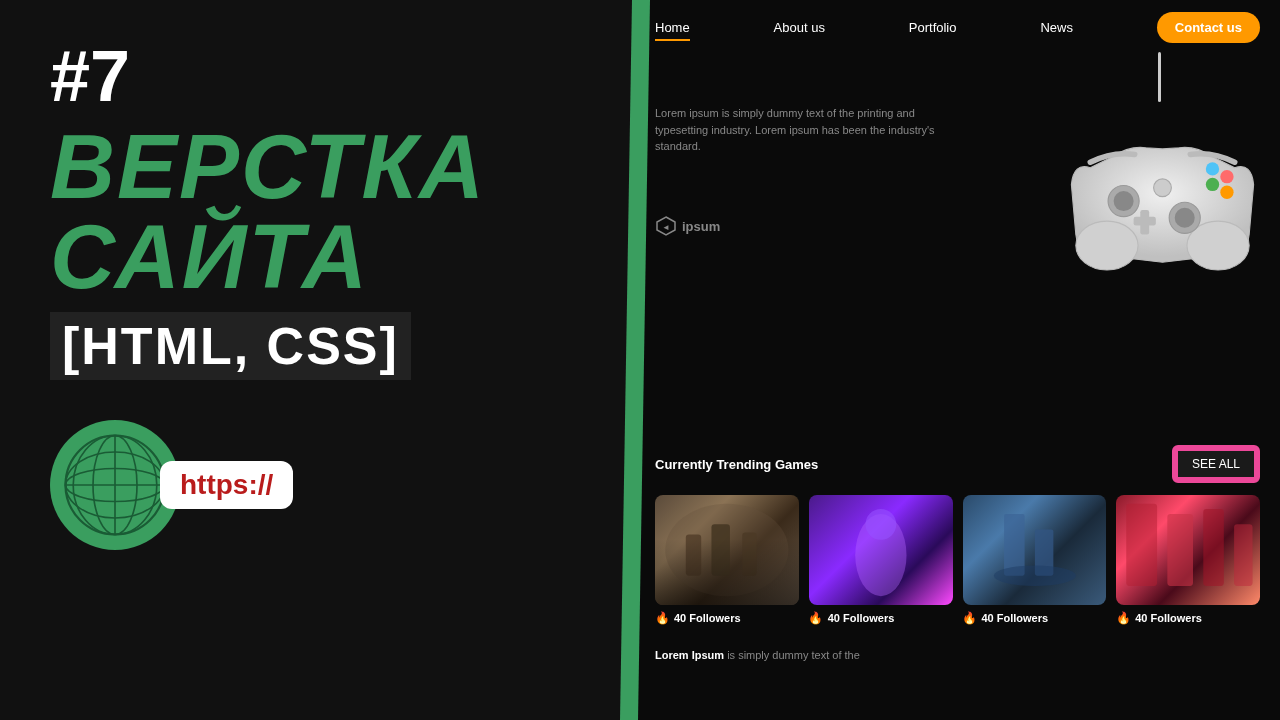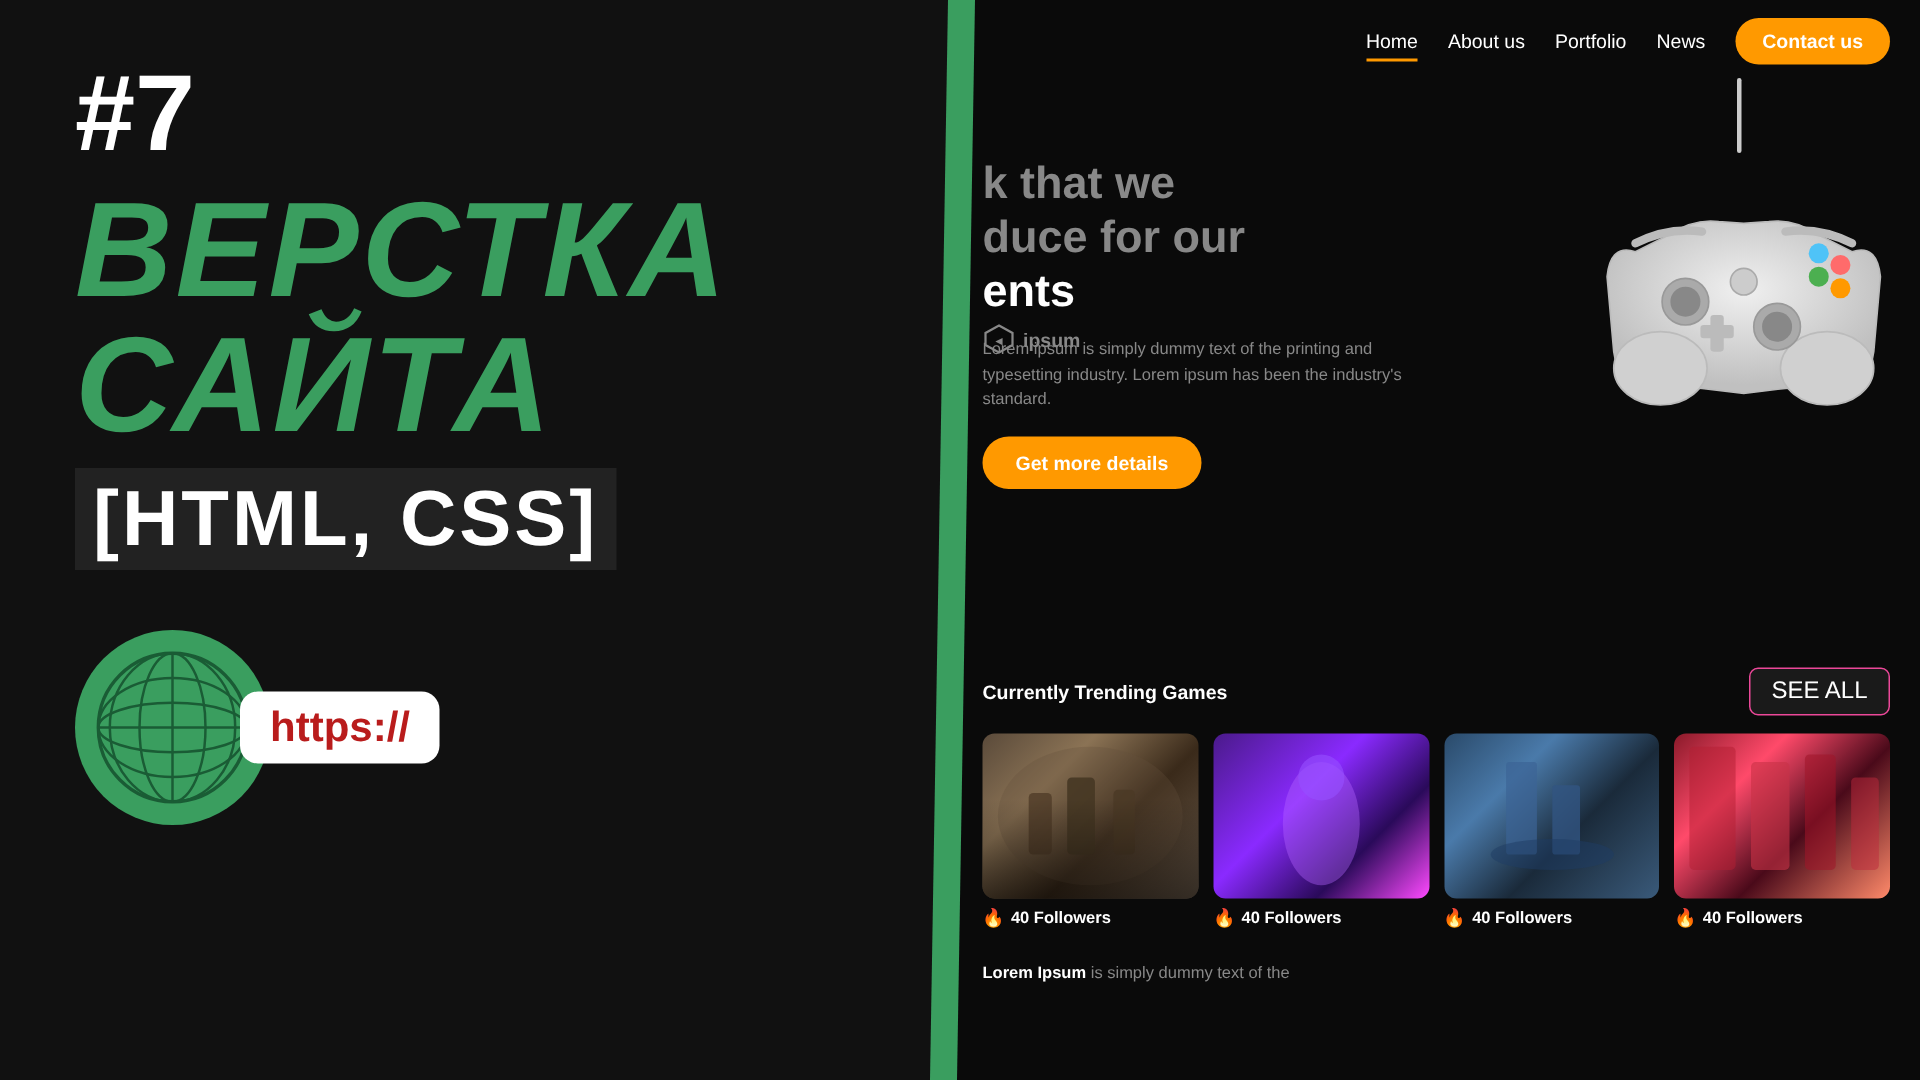--- a/index.html
+++ b/index.html
@@ -97,21 +97,21 @@
       left: 635px; top: 0;
       width: 645px; height: 720px;
       background: #0a0a0a;
       overflow: hidden;
     }
 
     
     .nav {
       display: flex;
       align-items: center;
-      justify-content: flex-end;
+      justify-content: space-between;
       padding: 12px 20px;
       gap: 20px;
       background: #0a0a0a;
     }
 
     .nav-item {
       color: #fff;
       font-size: 13px;
       cursor: pointer;
       padding: 4px 0;
@@ -202,24 +202,24 @@
 
     .trending-title {
       font-size: 13px;
       font-weight: 700;
       color: #fff;
     }
 
     .see-all-btn {
       background: #1a1a1a;
       color: #fff;
-      border: 1px solid #ec4899;
+      border: 6px solid #ec4899;
       border-radius: 6px;
       padding: 6px 14px;
-      font-size: 16px;
+      font-size: 12px;
       cursor: pointer;
       margin-left: 40px;
     }
 
     .games-grid {
       display: flex;
       gap: 10px;
     }
 
     .game-card {
@@ -373,27 +373,21 @@
         <circle cx="145" cy="71" r="6" fill="#4fc3f7"></circle>
 
         <circle cx="100" cy="88" r="8" fill="#ccc" stroke="#aaa" stroke-width="1"></circle>
 
         <path d="M35,65 Q55,55 75,58" fill="none" stroke="#bbb" stroke-width="5" stroke-linecap="round"></path>
         <path d="M165,65 Q145,55 125,58" fill="none" stroke="#bbb" stroke-width="5" stroke-linecap="round"></path>
       </svg>
     </div>
 
     <div class="hero-text">
-      <div class="hero-title">
-        <span style="color:#888;">k that we</span><br>
-        <span style="color:#888;">duce for our</span><br>
-        <span style="color:#fff;">ents</span>
-      </div>
       <p class="hero-desc">Lorem ipsum is simply dummy text of the printing and typesetting industry. Lorem ipsum has been the industry's standard.</p>
-      <button class="get-more-btn">Get more details</button>
     </div>
   </div>
 
   <div class="trending">
     <div class="trending-header">
       <span class="trending-title">Currently Trending Games</span>
       <button class="see-all-btn">SEE ALL</button>
     </div>
 
     <div class="games-grid">

